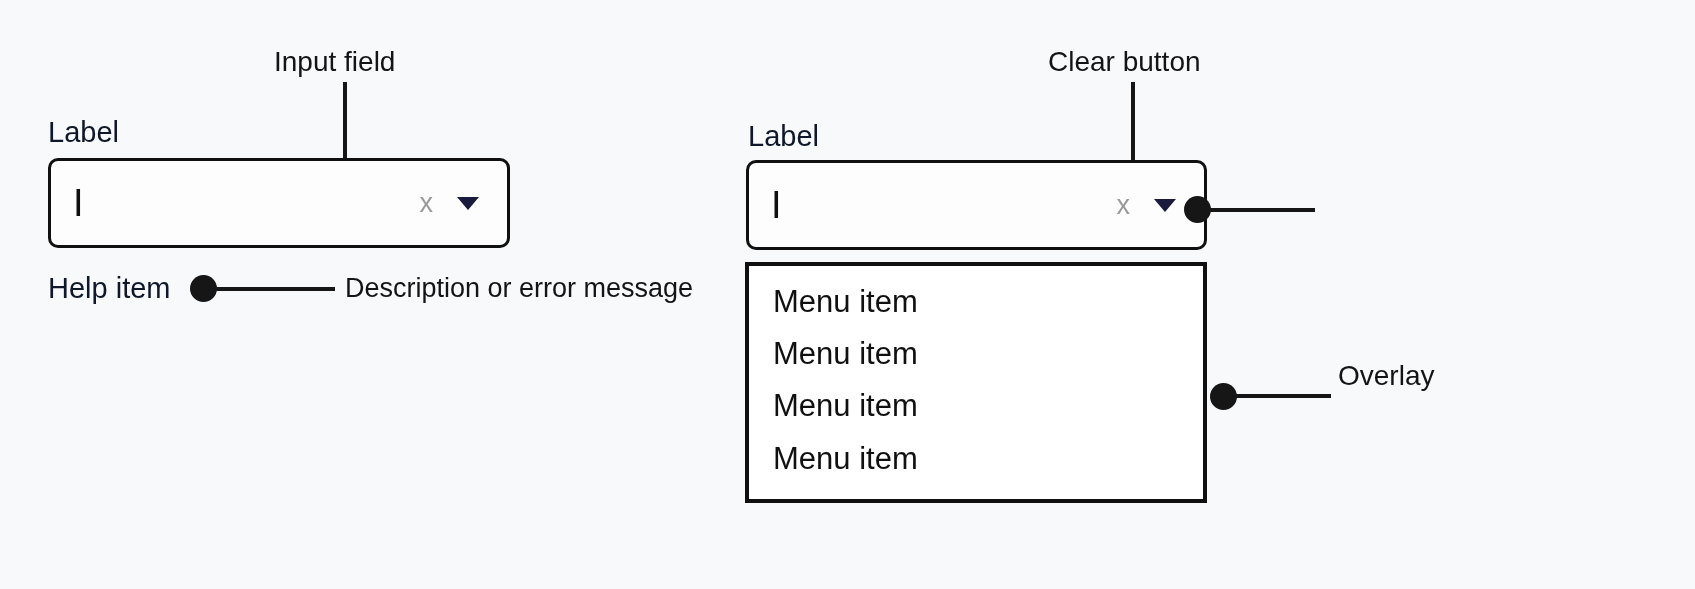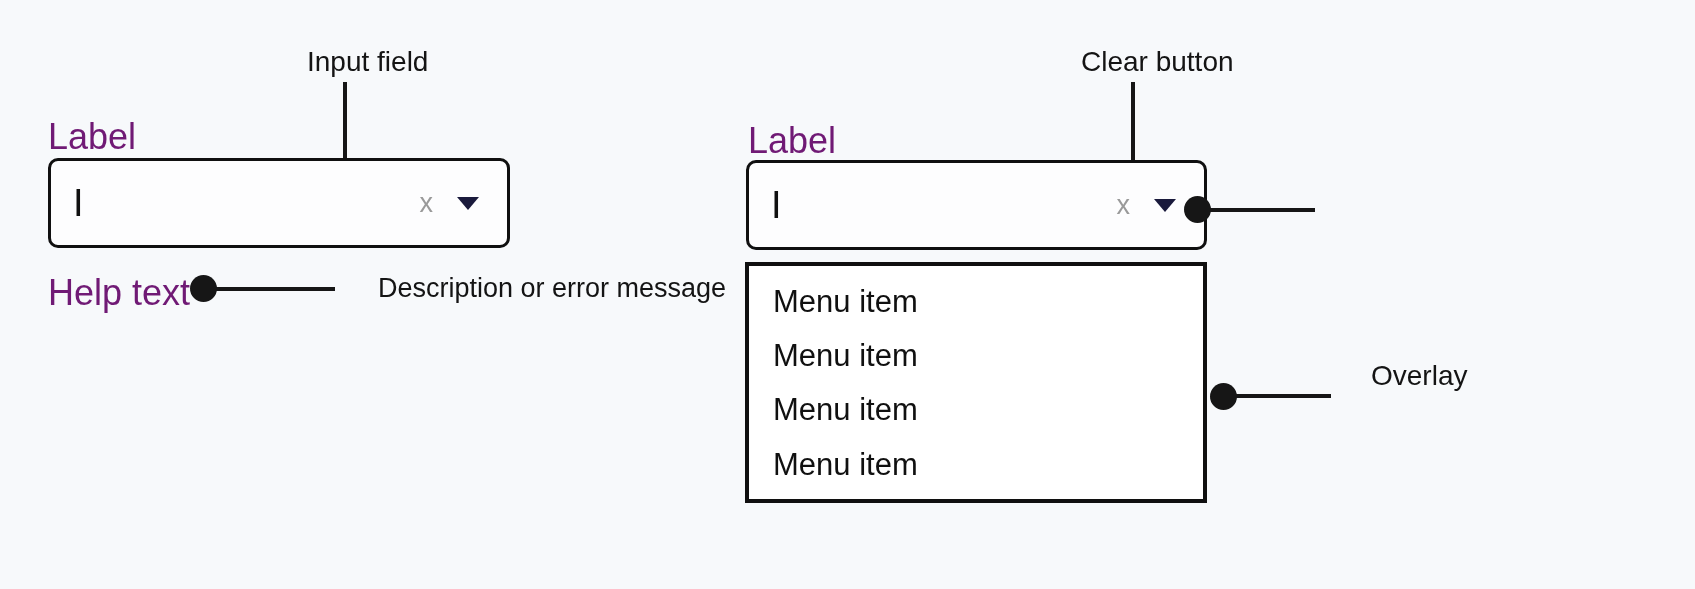--- a/index.html
+++ b/index.html
@@ -7,25 +7,25 @@
   body {
     width: 1695px;
     height: 589px;
     background: #f7f9fb;
     font-family: "Liberation Sans", "DejaVu Sans", sans-serif;
     color: #141414;
     position: relative;
     overflow: hidden;
   }
   .abs { position: absolute; }
-  .ann { font-size: 28px; color: #141414; white-space: nowrap; margin-left: 33px; }
+  .ann { font-size: 28px; color: #141414; white-space: nowrap; }
   .dot { width: 27px; height: 27px; border-radius: 50%; background: #161616; }
   .vline { width: 4px; background: #161616; }
   .hline { height: 4px; background: #161616; }
-  .lbl { font-size: 36px; color: #701a75; }
+  .lbl { font-size: 29px; color: #0f172a; }
   .input-box {
     background: #fdfdfe;
     border: 3px solid #101010;
     border-radius: 10px;
     display: flex;
     align-items: center;
     padding: 0 28px 0 22px;
   }
   .caret { font-size: 38px; color: #101010; line-height: 1; font-stretch: condensed; }
   .clear-x { font-size: 27px; color: #9a9a9a; margin-left: auto; line-height: 1; }
@@ -35,42 +35,42 @@
     border-right: 11px solid transparent;
     border-top: 13px solid #1a1a3c;
     margin-left: 24px;
   }
   .overlay-box {
     background: #ffffff;
     border: 4px solid #101010;
     display: flex;
     flex-direction: column;
     justify-content: space-between;
-    padding: 16px 0 14px 24px;
+    padding: 16px 0 20px 24px;
   }
   .menu-item { font-size: 31px; color: #101010; line-height: 1.3; }
 </style>
 </head>
 <body>
 
 <div style="position:absolute;inset:0;">
 
   <div class="abs ann" style="left:274px; top:46px;">Input field</div>
   <div class="abs vline" style="left:343px; top:82px; height:92px;"></div>
   <div class="abs dot" style="left:331px; top:169px;"></div>
 
   <div class="abs lbl" style="left:48px; top:116px;">Label</div>
 
   <div class="abs input-box" style="left:48px; top:158px; width:462px; height:90px;">
     <span class="caret">I</span>
     <span class="clear-x">x</span>
     <span class="dd-arrow"></span>
   </div>
 
-  <div class="abs lbl" style="left:48px; top:272px;">Help text</div>
+  <div class="abs lbl" style="left:48px; top:272px;">Help item</div>
   <div class="abs dot" style="left:190px; top:275px;"></div>
   <div class="abs hline" style="left:203px; top:287px; width:132px;"></div>
   <div class="abs ann" style="left:345px; top:273px; font-size:27px;">Description or error message</div>
 
   <div class="abs ann" style="left:1048px; top:46px;">Clear button</div>
   <div class="abs vline" style="left:1131px; top:82px; height:94px;"></div>
   <div class="abs dot" style="left:1120px; top:173px;"></div>
 
   <div class="abs lbl" style="left:748px; top:120px;">Label</div>
 

